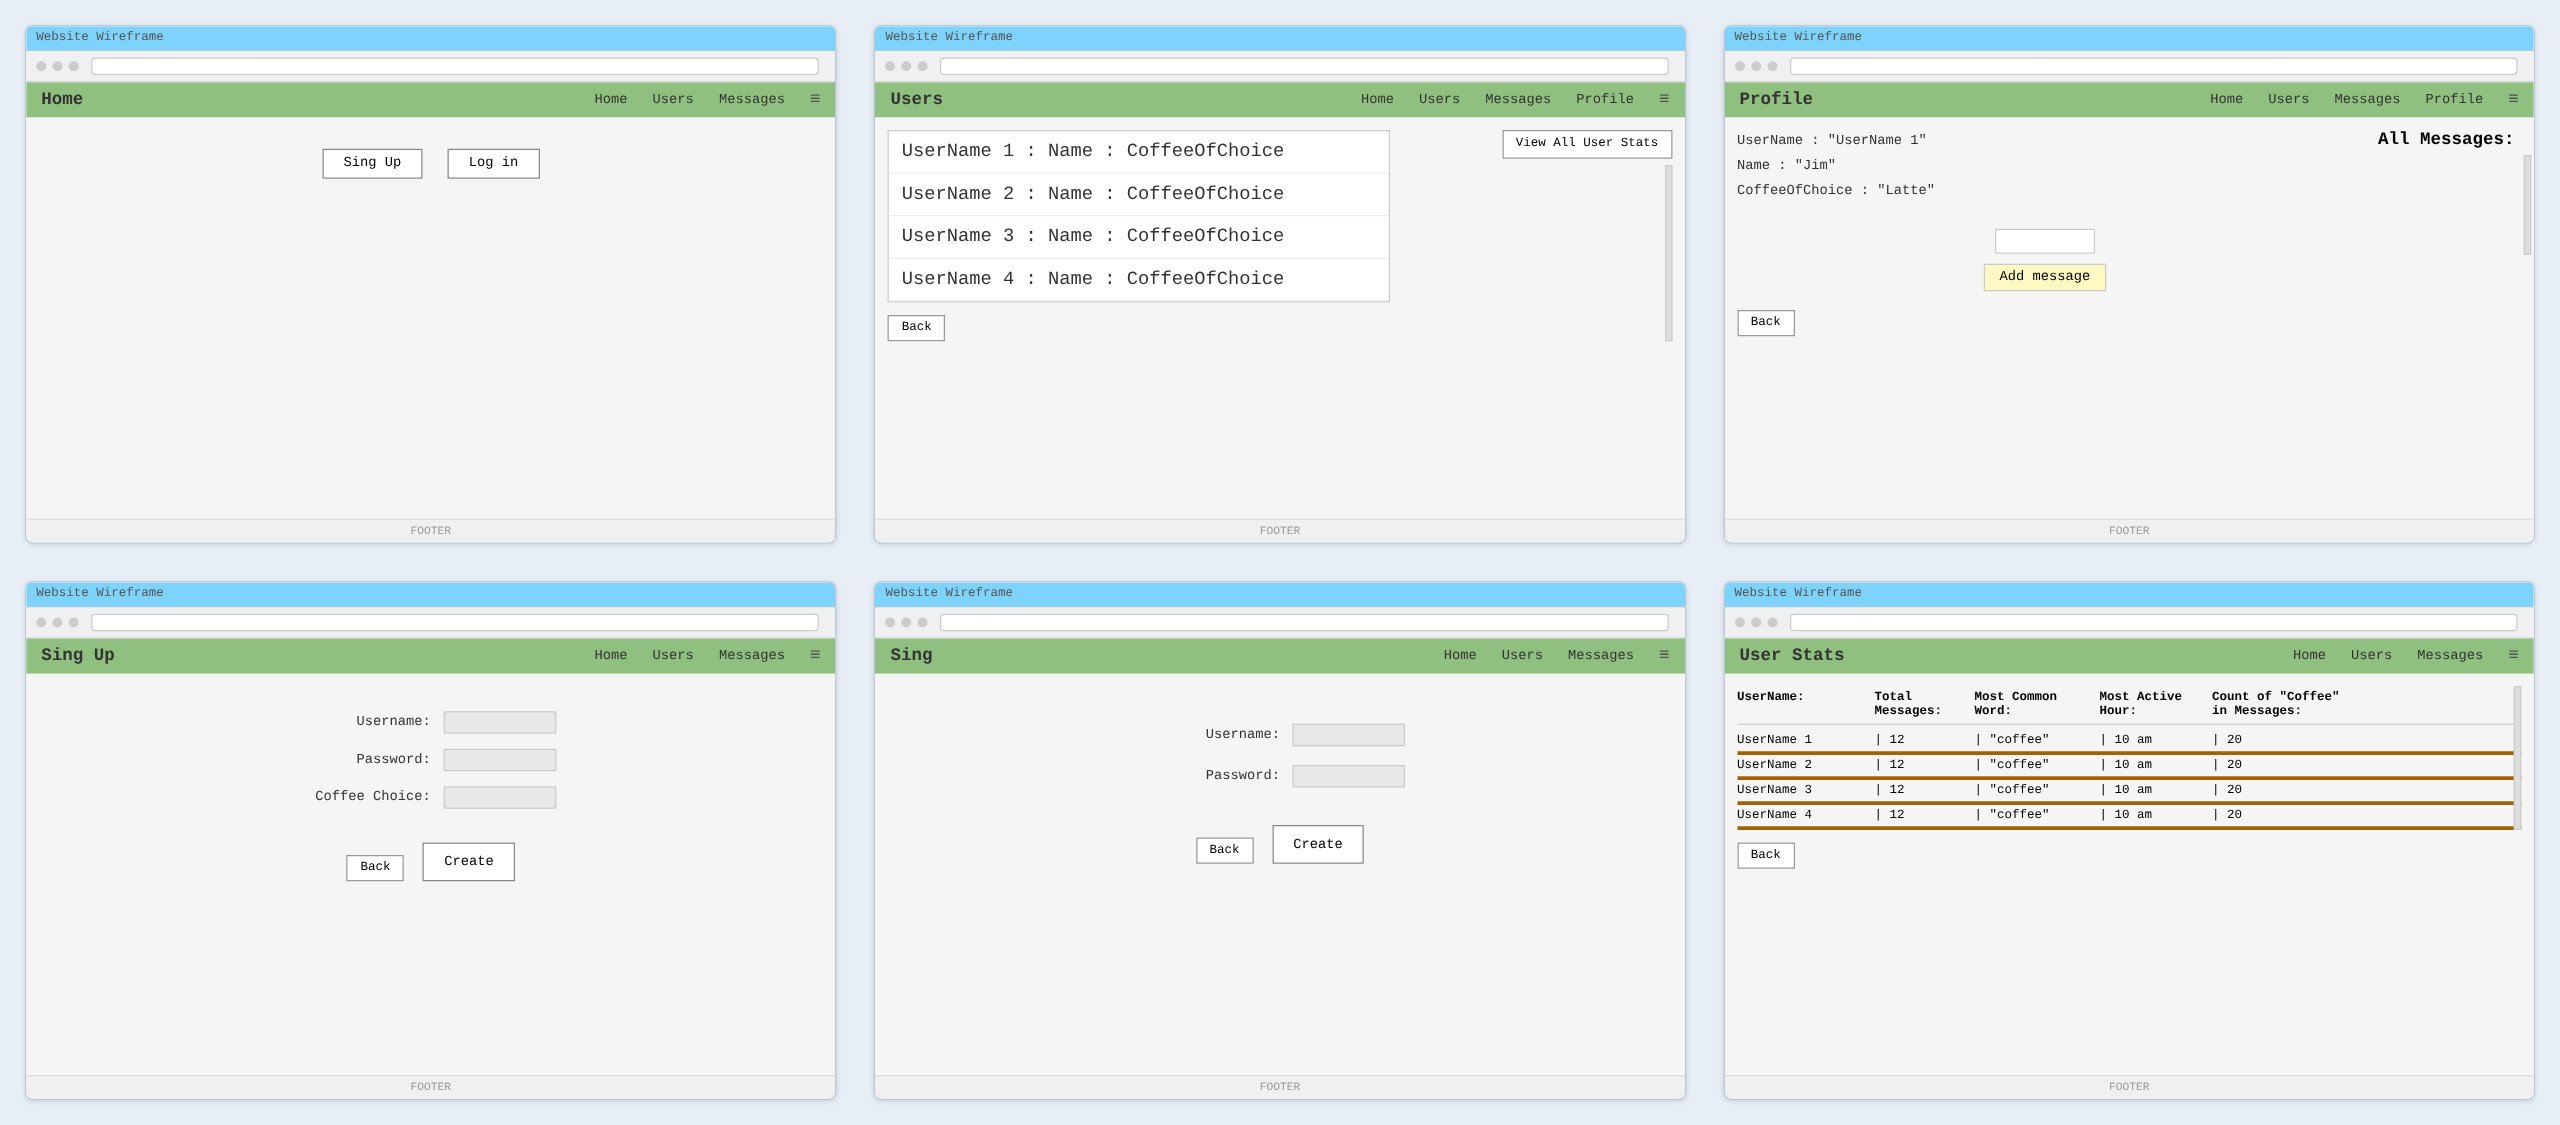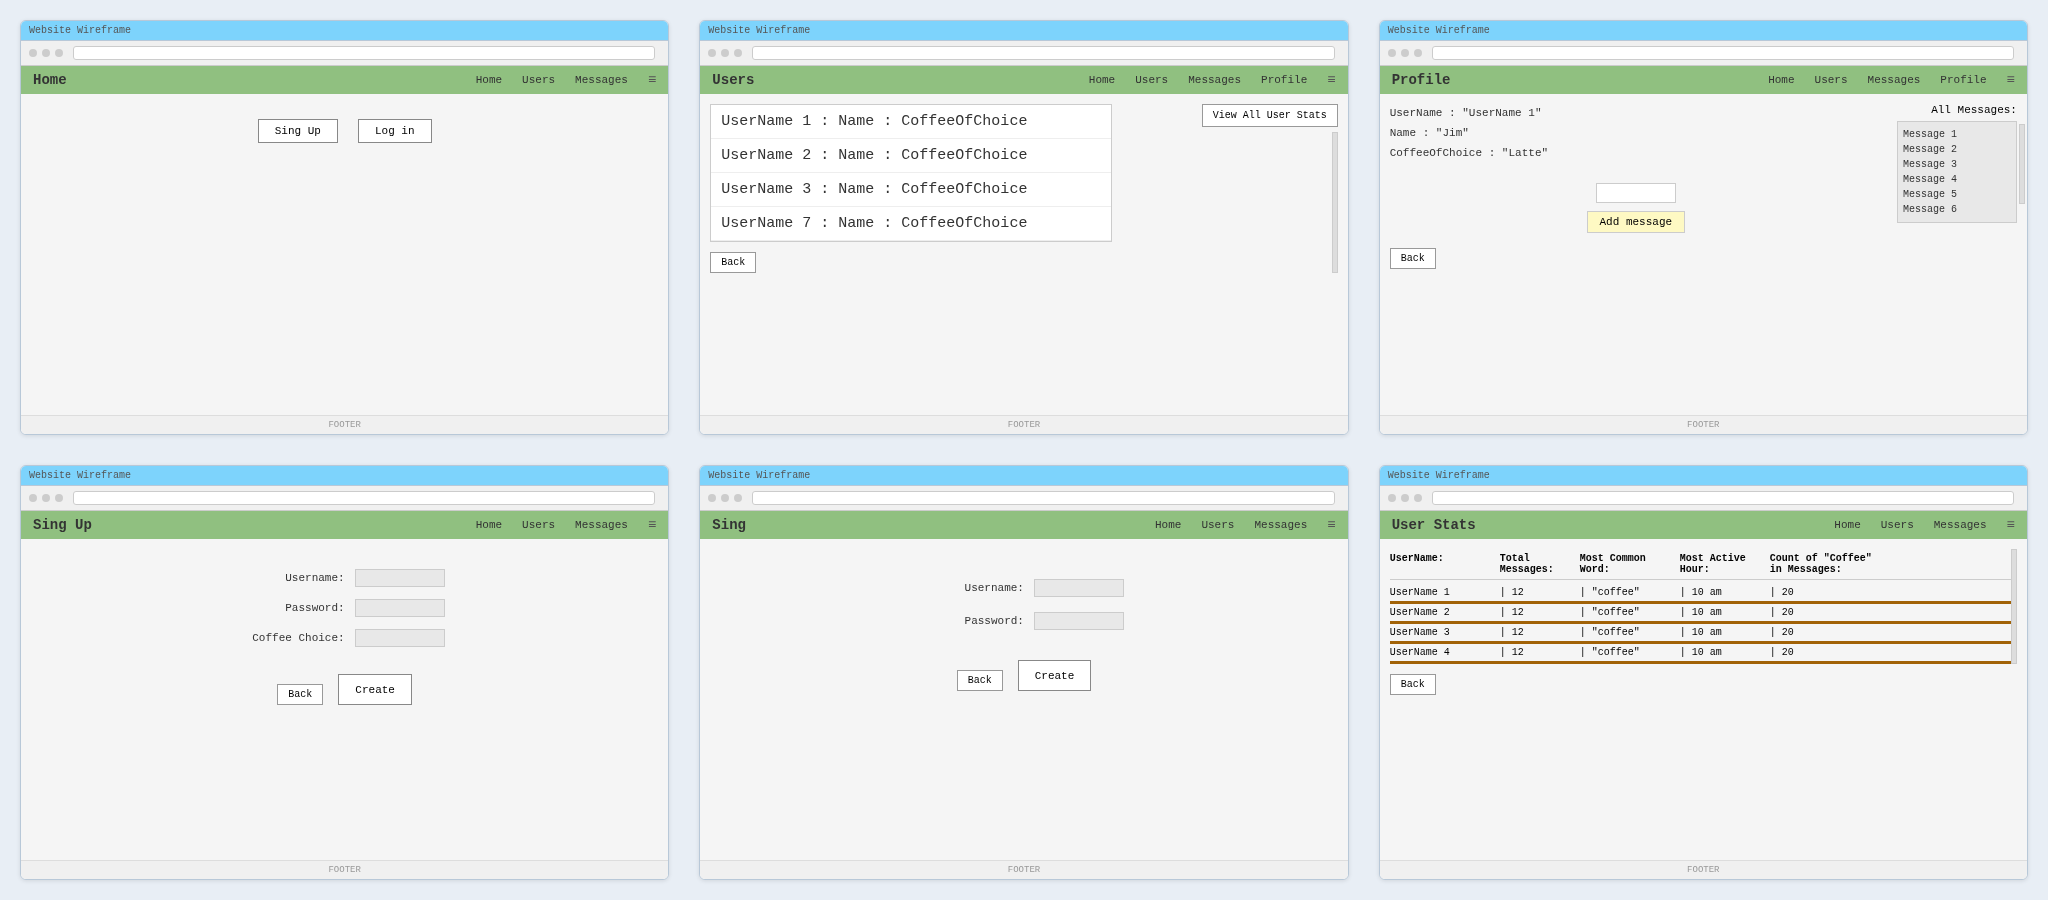--- a/index.html
+++ b/index.html
@@ -229,23 +229,23 @@
       cursor: pointer;
       font-family: 'Courier New', monospace;
     }
 
     .profile-right {
       width: 120px;
       position: relative;
     }
 
     .all-messages-label {
-      font-size: 11px;
-      font-weight: normal;
-      text-align: right;
+      font-size: 14px;
+      font-weight: bold;
+      text-align: center;
       margin-bottom: 5px;
     }
 
     .messages-list {
       background: #e8e8e8;
       border: 1px solid #ccc;
       padding: 5px;
     }
 
     .message-item {
@@ -373,21 +373,21 @@
       <span class="nav-menu-icon">≡</span>
     </div>
   </div>
   <div class="page-content">
     <div class="users-page-layout">
       <div class="users-list-container">
         <div class="users-list">
           <div class="users-list-item">UserName 1 : Name : CoffeeOfChoice</div>
           <div class="users-list-item">UserName 2 : Name : CoffeeOfChoice</div>
           <div class="users-list-item">UserName 3 : Name : CoffeeOfChoice</div>
-          <div class="users-list-item">UserName 7 : Name : CoffeeOfChoice</div>
+          <div class="users-list-item">UserName 4 : Name : CoffeeOfChoice</div>
         </div>
         <button class="back-btn">Back</button>
       </div>
       <div style="display:flex; flex-direction:column; align-items:flex-end; gap:5px;">
         <button class="view-stats-btn">View All User Stats</button>
         <div style="width:6px; flex:1; background:#ddd; border:1px solid #ccc;"></div>
       </div>
     </div>
   </div>
   <div class="footer-bar">FOOTER</div>
@@ -422,28 +422,20 @@
           <div>CoffeeOfChoice : "Latte"</div>
         </div>
         <div class="message-input-area">
           <div class="message-input-box"></div>
           <button class="add-message-btn">Add message</button>
         </div>
         <button class="back-btn" style="margin-top:15px;">Back</button>
       </div>
       <div class="profile-right">
         <div class="all-messages-label">All Messages:</div>
-        <div class="messages-list">
-          <div class="message-item">Message 1</div>
-          <div class="message-item">Message 2</div>
-          <div class="message-item">Message 3</div>
-          <div class="message-item">Message 4</div>
-          <div class="message-item">Message 5</div>
-          <div class="message-item">Message 6</div>
-        </div>
         <div style="width:6px; height:80px; background:#ddd; border:1px solid #ccc; position:absolute; right:-8px; top:20px;"></div>
       </div>
     </div>
   </div>
   <div class="footer-bar">FOOTER</div>
 </div>
 
 <div class="wireframe-window">
   <div class="title-bar">
     <span>Website Wireframe</span>

